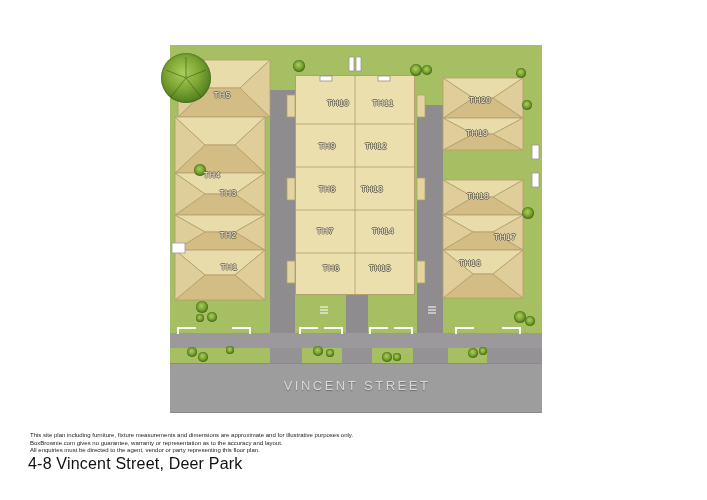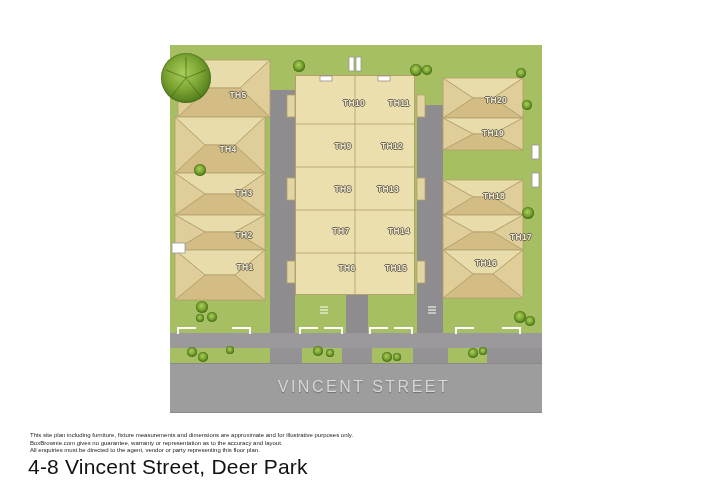--- a/index.html
+++ b/index.html
@@ -9,28 +9,28 @@
   .layer{position:absolute;}
   .grass{background:#a6bf62;}
   .footpath{background:#9b999b;}
   .road{background:#9d9d9d;border-top:1px solid #8a8a8a;border-bottom:1px solid #8a8a8a;}
   .crossover{background:#949294;}
   .driveway{background:#8e8c8e;}
   .block{background:#ecdfae;border:1px solid #b3a06c;box-sizing:border-box;}
   .tree{position:absolute;border-radius:50%;
         background:radial-gradient(circle at 45% 40%, #aace58 0%, #7ea734 40%, #547f1e 72%, #3f6a16 100%);
         box-shadow:inset 0 0 2px #2f5410;}
-  .unit{position:absolute;transform:translate(-50%,-50%);font-size:8.5px;font-weight:bold;
+  .unit{position:absolute;transform:translate(-50%,-50%);font-size:8.5px;font-weight:normal;
         letter-spacing:.3px;color:#eee6cd;white-space:nowrap;
-        text-shadow:-1px 0 0 #6f6a57,1px 0 0 #6f6a57,0 -1px 0 #6f6a57,0 1px 0 #6f6a57;margin-left:16px;}
-  .street-label{position:absolute;left:8px;width:100%;text-align:center;font-size:16px;
+        text-shadow:-1px 0 0 #6f6a57,1px 0 0 #6f6a57,0 -1px 0 #6f6a57,0 1px 0 #6f6a57;}
+  .street-label{position:absolute;left:1px;width:100%;text-align:center;font-size:13px;
         letter-spacing:2.5px;color:#d8d8d8;text-shadow:0 1px 1px #6e6e6e;}
   .svg-overlay{position:absolute;left:0;top:0;pointer-events:none;}
   .disclaimer{position:absolute;left:30px;top:432px;font-size:6px;line-height:7.5px;color:#1c1c1c;}
-  .title{position:absolute;left:28px;top:455px;font-size:21px;color:#111;letter-spacing:.2px;}
+  .title{position:absolute;left:28px;top:455px;font-size:16px;color:#111;letter-spacing:.2px;}
 </style>
 </head>
 <body>
 
 <div class="canvas">
   <div class="plan">
 
     <div class="layer grass" style="left:0;top:0;width:372px;height:303px;"></div>
 
     <div class="layer footpath" style="left:0;top:288px;width:372px;height:15px;"></div>
@@ -176,21 +176,21 @@
     <div class="tree" style="left:28px;top:307px;width:10px;height:10px;"></div>
     <div class="tree" style="left:56px;top:301px;width:8px;height:8px;"></div>
     <div class="tree" style="left:143px;top:301px;width:10px;height:10px;"></div>
     <div class="tree" style="left:156px;top:304px;width:8px;height:8px;"></div>
     <div class="tree" style="left:212px;top:307px;width:10px;height:10px;"></div>
     <div class="tree" style="left:223px;top:308px;width:8px;height:8px;"></div>
     <div class="tree" style="left:298px;top:303px;width:10px;height:10px;"></div>
     <div class="tree" style="left:309px;top:302px;width:8px;height:8px;"></div>
 
     <span class="unit" style="left:52px;top:50px;">TH5</span>
-    <span class="unit" style="left:42px;top:104px;">TH4</span>
+    <span class="unit" style="left:42px;top:130px;">TH4</span>
     <span class="unit" style="left:58px;top:148px;">TH3</span>
     <span class="unit" style="left:58px;top:190px;">TH2</span>
     <span class="unit" style="left:59px;top:222px;">TH1</span>
 
     <span class="unit" style="left:168px;top:58px;">TH10</span>
     <span class="unit" style="left:157px;top:101px;">TH9</span>
     <span class="unit" style="left:157px;top:144px;">TH8</span>
     <span class="unit" style="left:155px;top:186px;">TH7</span>
     <span class="unit" style="left:161px;top:223px;">TH6</span>
 

